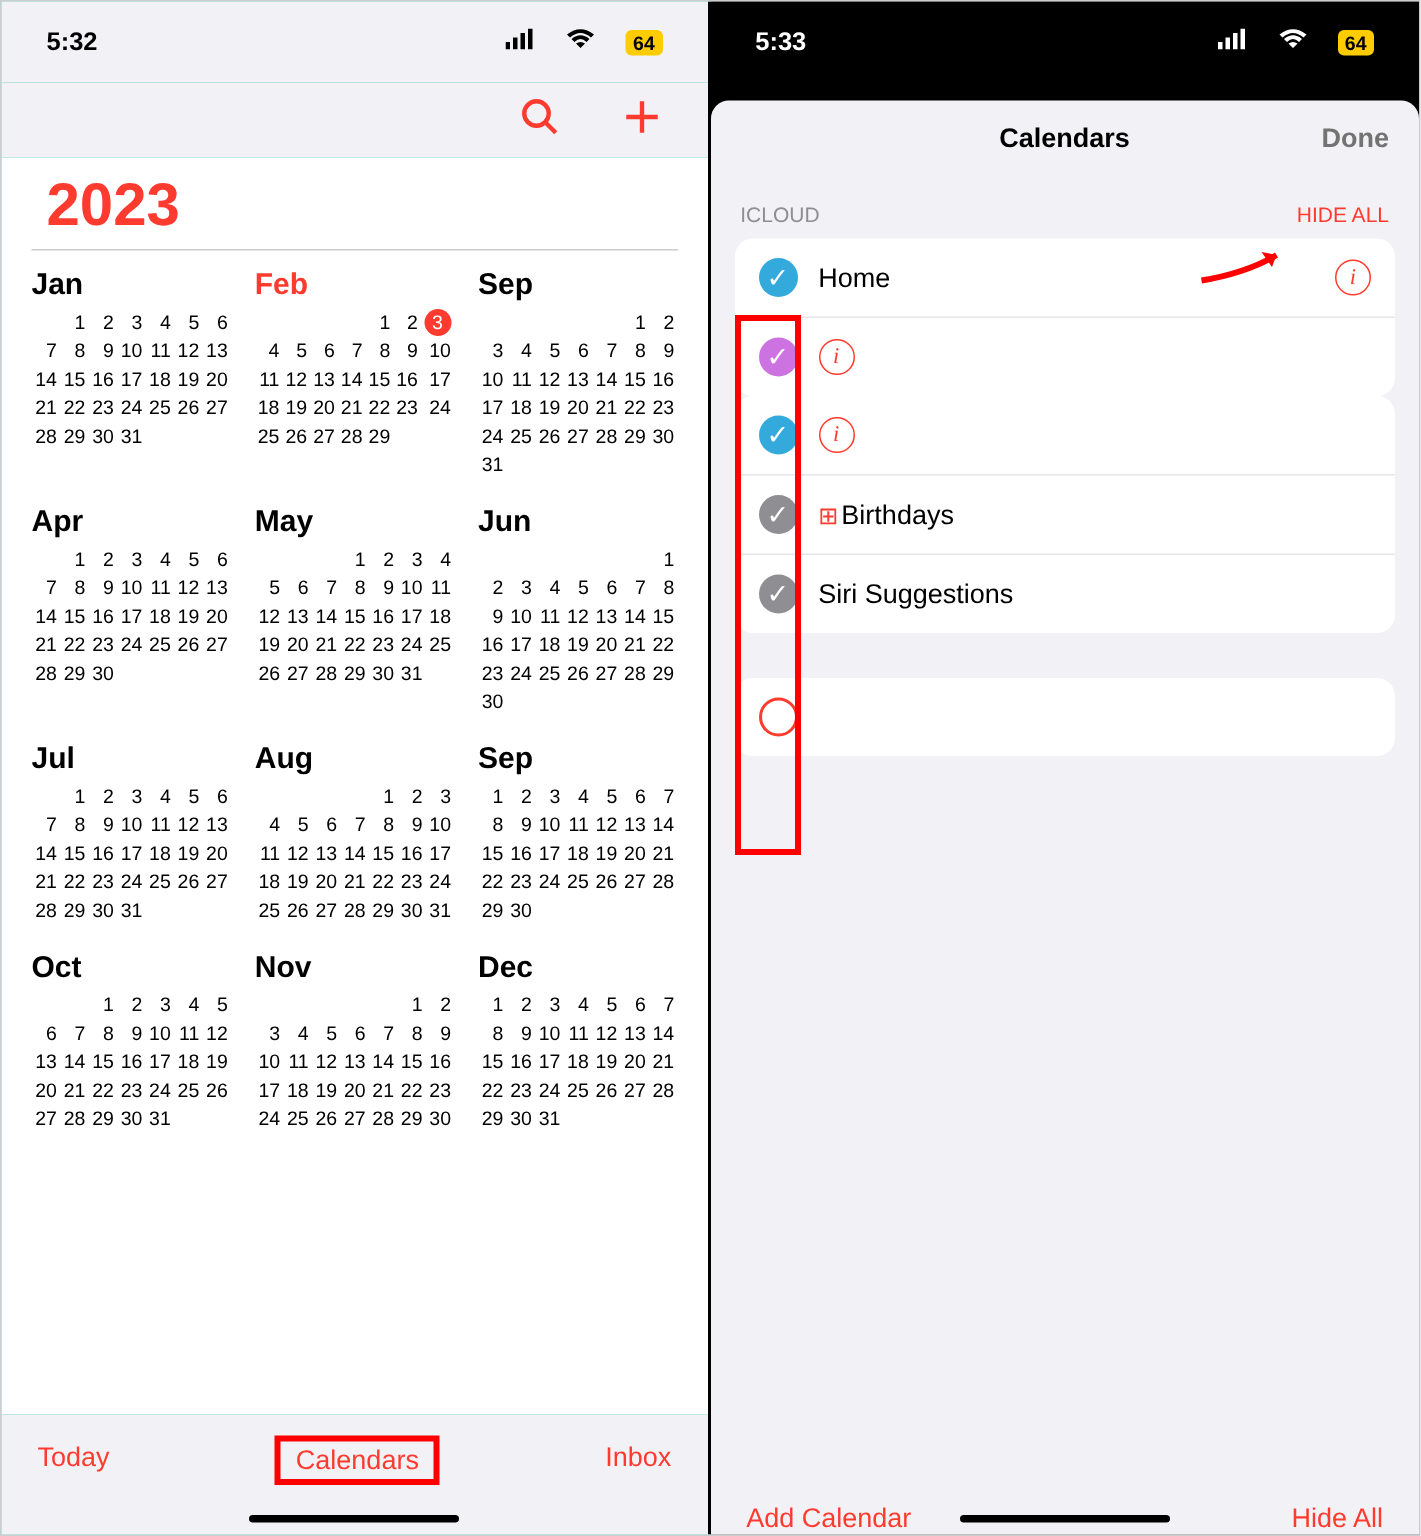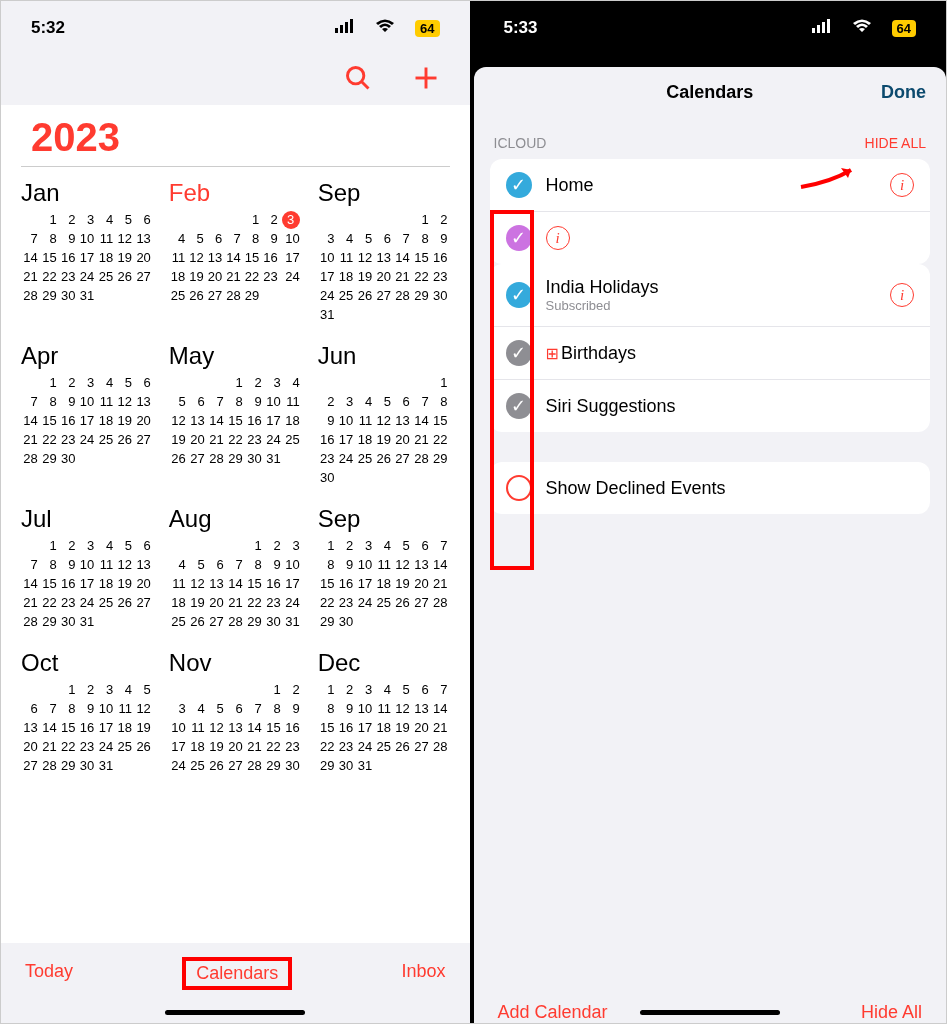--- a/index.html
+++ b/index.html
@@ -1,42 +1,42 @@
 <!DOCTYPE html>
 <html><head>
 <meta charset="utf-8">
 <style>
 *{margin:0;padding:0;box-sizing:border-box;font-family:-apple-system,BlinkMacSystemFont,"Segoe UI",sans-serif}
 body{background:#fff;width:947px;height:1024px;border:1px solid #ccc;display:flex}
 .phone{width:50%;height:100%;display:flex;flex-direction:column;position:relative}
-.phone-left{background:#14b8a6;border-right:4px solid #000000}
+.phone-left{background:#14b8a6;border-right:2px solid #000000}
 .phone-right{background:#000}
 .status-bar{height:54px;display:flex;justify-content:space-between;align-items:center;padding:0 30px;font-size:17px;font-weight:600}
 .phone-left .status-bar{background:#f2f2f6;color:#000}
 .phone-right .status-bar{background:#000;color:#fff}
 .status-icons{display:flex;align-items:center;gap:20px}
 .battery{background:#ffcc00;color:#000;border-radius:4px;padding:1px 5px;font-size:13px;font-weight:700}
 .toolbar{height:50px;display:flex;justify-content:flex-end;align-items:center;gap:40px;padding:0 30px;background:#f2f2f6}
 .toolbar svg{width:28px;height:28px}
 .year-container{background:#fff;flex:1;overflow:hidden;padding:0 20px}
 .year-title{color:#ff3b30;font-size:40px;font-weight:700;padding:10px 10px 6px;border-bottom:1px solid #ccc;margin-bottom:12px}
 .months-grid{display:grid;grid-template-columns:repeat(3,1fr);gap:18px 16px}
 .month{font-size:12px}
-.month-name{font-size:24px;font-weight:400;margin-bottom:4px}
+.month-name{font-size:20px;font-weight:700;margin-bottom:4px}
 .month-name.red{color:#ff3b30}
 .days-grid{display:grid;grid-template-columns:repeat(7,1fr);gap:1px 0;font-size:13px;line-height:18px;text-align:right}
 .days-grid span{padding:0 2px}
 .day-today{background:#ff3b30;color:#fff;border-radius:50%;display:inline-block;width:18px;height:18px;text-align:center;padding:0}
 .bottom-bar{height:80px;background:#f2f2f6;display:flex;justify-content:space-between;align-items:flex-start;padding:18px 24px 0;color:#ff3b30;font-size:18px}
 .home-indicator{position:absolute;bottom:8px;left:50%;transform:translateX(-50%);width:140px;height:5px;background:#000;border-radius:3px}
 .highlight-box{border:4px solid #ff0000}
 .calendars-btn-box{padding:2px 10px;margin-top:-4px}
 .sheet{background:#f2f2f6;border-radius:12px 12px 0 0;margin-top:12px;flex:1;display:flex;flex-direction:column;position:relative}
 .sheet-header{height:50px;display:flex;align-items:center;justify-content:center;position:relative;font-size:18px;font-weight:600}
-.done-btn{position:absolute;right:20px;color:#0c4a6e;font-weight:600;font-size:18px}
+.done-btn{position:absolute;right:20px;color:#737373;font-weight:600;font-size:18px}
 .section-header{display:flex;justify-content:space-between;padding:18px 20px 8px;font-size:14px;color:#8e8e93}
 .hide-all{color:#ff3b30;font-weight:500}
 .list{background:#fff;margin:0 16px;border-radius:12px}
 .list-row{display:flex;align-items:center;padding:13px 16px;border-bottom:1px solid #e5e5ea;gap:14px;font-size:18px}
 .list-row:last-child{border-bottom:none}
 .check{width:26px;height:26px;border-radius:50%;display:flex;align-items:center;justify-content:center;color:#fff;flex-shrink:0}
 .check-blue{background:#34aadc}
 .check-purple{background:#cc73e1}
 .check-gray{background:#8e8e93}
 .check-empty{border:2px solid #ff3b30;background:transparent}
@@ -603,41 +603,36 @@
       </div>
       <div class="list-row">
         <div class="check check-purple">✓</div>
         <div class="info-icon">i</div>
       </div>
     </div>
 
     <div class="list">
       <div class="list-row">
         <div class="check check-blue">✓</div>
-        <div class="row-text">
-          <div>India Holidays</div>
-          <div class="row-sub">Subscribed</div>
-        </div>
         <div class="info-icon">i</div>
       </div>
       <div class="list-row">
         <div class="check check-gray">✓</div>
         <div class="row-text"><span class="gift-icon">⊞</span><span>Birthdays</span></div>
       </div>
       <div class="list-row">
         <div class="check check-gray">✓</div>
         <div class="row-text">Siri Suggestions</div>
       </div>
     </div>
 
     <div style="height:30px"></div>
     <div class="list">
       <div class="list-row">
         <div class="check check-empty"></div>
-        <div class="row-text">Show Declined Events</div>
       </div>
     </div>
 
     <div class="checks-highlight"></div>
 
     <div class="sheet-bottom">
       <span>Add Calendar</span>
       <span>Hide All</span>
     </div>
     <div class="home-indicator"></div>

